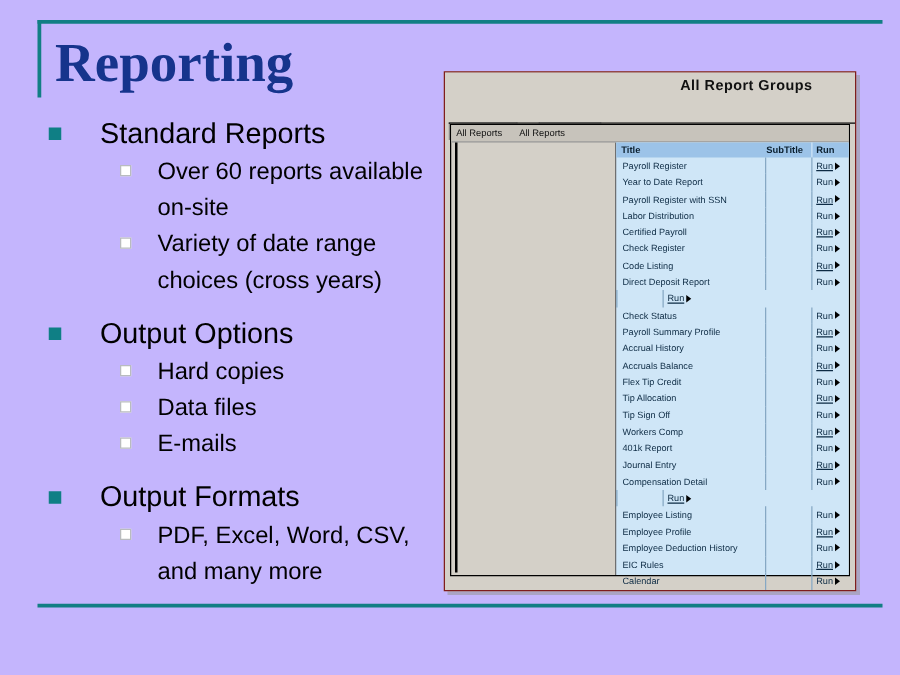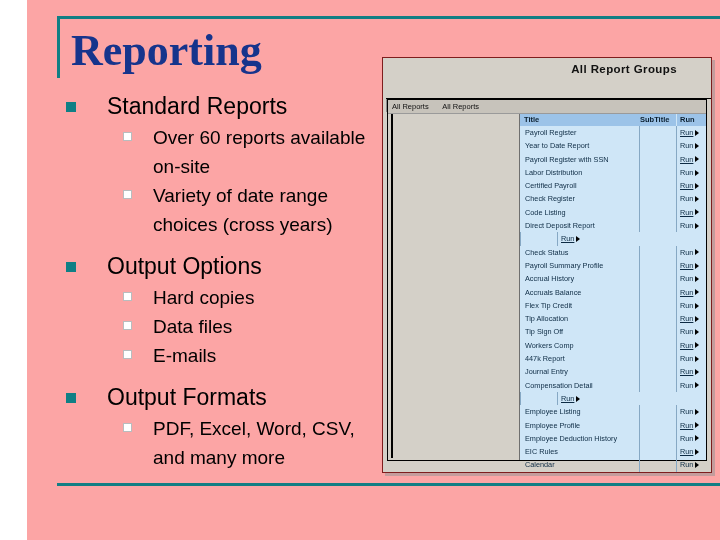--- a/index.html
+++ b/index.html
@@ -12,22 +12,21 @@
     height: 540px;
     overflow: hidden;
     font-family: "Liberation Sans", sans-serif;
     position: relative;
   }
 
   
   .slide {
     position: absolute;
     inset: 0;
-    background: #fca5a5;
-    margin-left: 27px;
+    background: #c4b5fd;
   }
   .top-rule {
     position: absolute;
     left: 30px;
     top: 16px;
     width: 676px;
     height: 3px;
     background: #127e84;
   }
   .left-rule {
@@ -462,21 +461,21 @@
             </div>
             <div class="row">
               <div class="c-title">Workers Comp</div>
               <div class="c-sub"></div>
               <div class="c-run">
                 <span class="runlink u">Run</span>
                 <span class="arrow"></span>
               </div>
             </div>
             <div class="row">
-              <div class="c-title">447k Report</div>
+              <div class="c-title">401k Report</div>
               <div class="c-sub"></div>
               <div class="c-run">
                 <span class="runlink">Run</span>
                 <span class="arrow"></span>
               </div>
             </div>
             <div class="row">
               <div class="c-title">Journal Entry</div>
               <div class="c-sub"></div>
               <div class="c-run">

